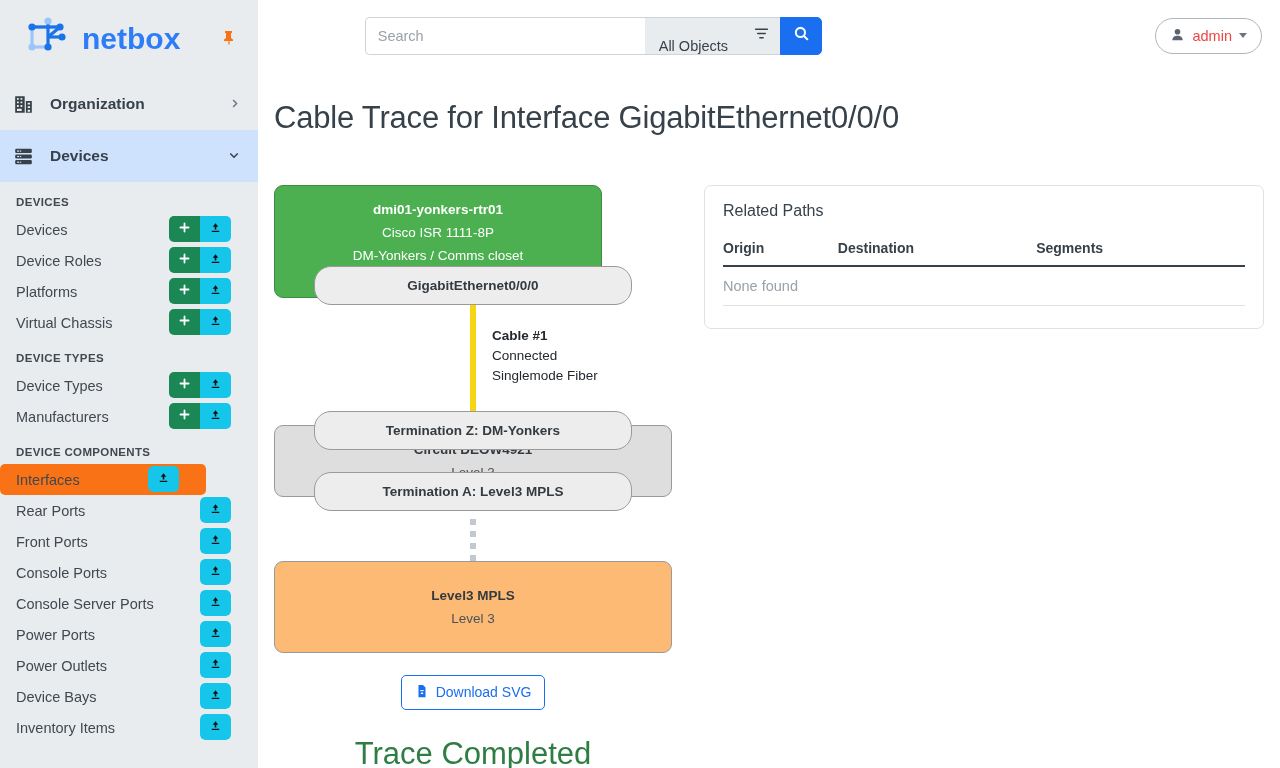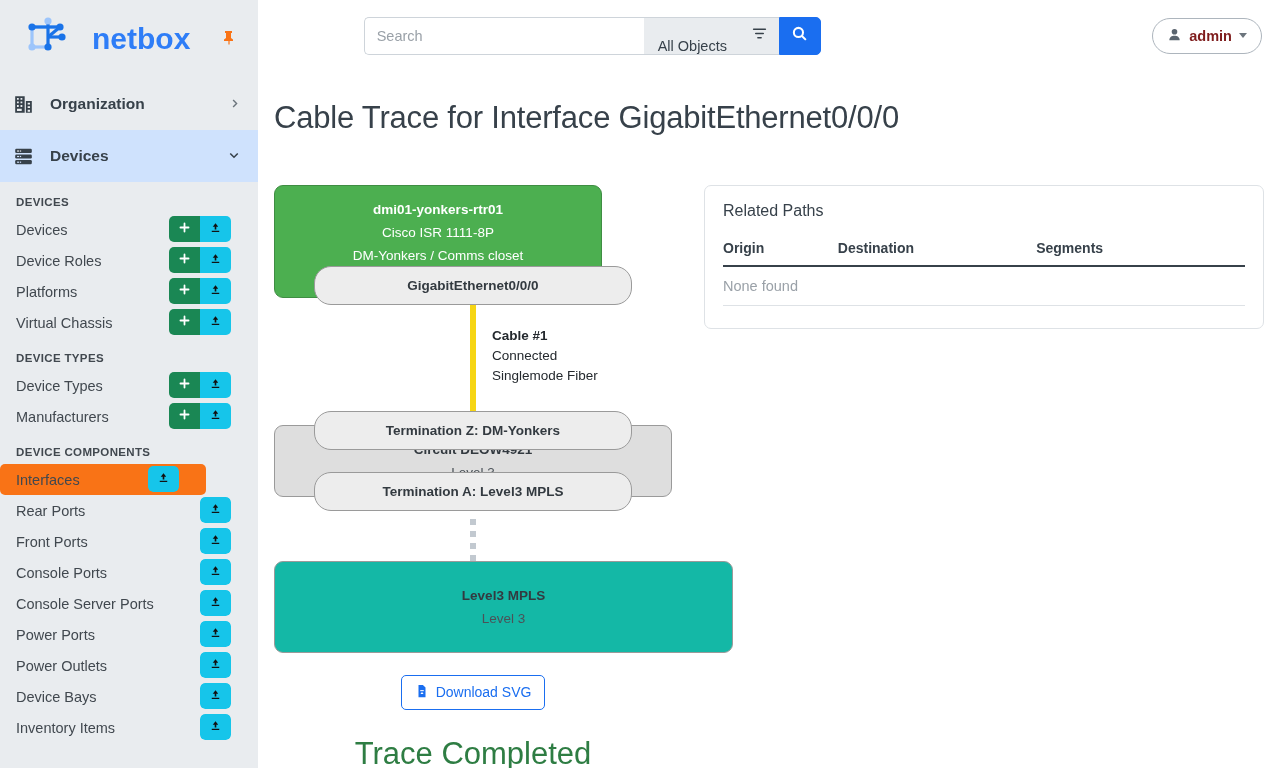--- a/index.html
+++ b/index.html
@@ -19,21 +19,21 @@
     background: #e9ecef;
     flex: 0 0 258px;
     overflow: hidden;
     position: relative;
   }
   .brand {
     height: 78px;
     display: flex; align-items: center;
     padding: 0 16px 0 20px;
   }
-  .brand-logo { display: flex; align-items: center; gap: 16px; }
+  .brand-logo { display: flex; align-items: center; gap: 6px; }
   .brand-wordmark { line-height: 0; }
   .pin-wrap { margin-left: auto; padding-right: 6px; }
 
   .nav-group {
     height: 52px;
     display: flex; align-items: center;
     padding: 0 18px 0 14px;
     cursor: pointer;
     font-size: 15.5px;
     font-weight: 700;
@@ -150,25 +150,24 @@
     border-radius: 0 5px 5px 0;
     cursor: pointer;
   }
   .user-btn {
     display: flex; align-items: center; gap: 7px;
     height: 36px;
     padding: 0 14px;
     border: 1px solid #adb5bd;
     border-radius: 18px;
     font-size: 14.5px;
-    color: #7f1d1d;
+    color: #ef4444;
     cursor: pointer;
     background: #fff;
     margin-left: auto;
-    font-weight: bold;
   }
   .caret { border-left: 4.5px solid transparent; border-right: 4.5px solid transparent; border-top: 5.5px solid #6c757d; }
 
   .page-title {
     font-size: 31px;
     font-weight: 400;
     color: #37414a;
     padding: 8px 0 0 16px;
     letter-spacing: -.2px;
   }
@@ -218,25 +217,25 @@
     text-align: center;
     width: 398px;
     padding: 16px 10px;
     position: relative;
     z-index: 1;
   }
   .node-circuit .c1 { font-weight: 700; font-size: 13.5px; color: #333a40; }
   .node-circuit .c2 { font-size: 13.5px; color: #4b5258; margin-top: 8px; }
 
   .node-provider {
-    background: #14b8a6;
+    background: #fdba74;
     border: 1px solid #9a9a9a;
     border-radius: 9px;
     text-align: center;
-    width: 459px;
+    width: 398px;
     padding: 26px 10px;
   }
   .node-provider .p1 { font-weight: 700; font-size: 13.5px; color: #333a40; }
   .node-provider .p2 { font-size: 13.5px; color: #4b5258; margin-top: 8px; }
 
   .iface-overlap { margin-top: -32px; position: relative; z-index: 4; }
 
   .cable-seg {
     position: relative;
     height: 106px;

